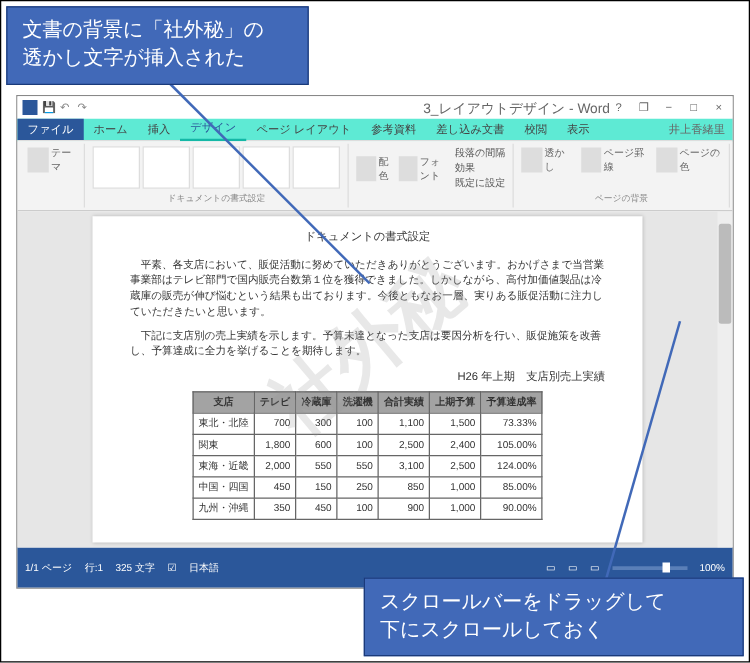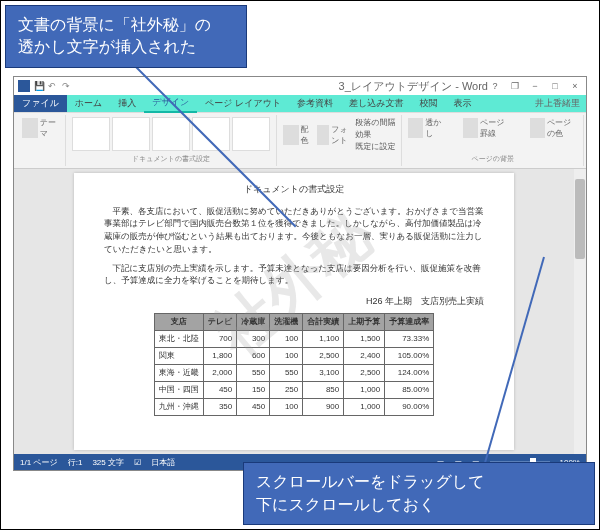--- a/index.html
+++ b/index.html
@@ -1,20 +1,20 @@
 <!DOCTYPE html>
 <html><head>
 <meta charset="utf-8">
 <style>
 * { margin: 0; padding: 0; box-sizing: border-box; }
 body { width: 600px; height: 530px; font-family: "Meiryo", sans-serif; background: #fff; border: 1px solid #000; position: relative; overflow: hidden; }
 
 .callout { background: #4169b8; color: #fff; padding: 8px 12px; font-size: 16px; border: 1px solid #1a3a7a; position: absolute; z-index: 100; line-height: 1.4; }
 .callout-top { top: 4px; left: 4px; width: 242px; }
-.callout-bottom { bottom: 4px; right: 4px; width: 352px; }
+.callout-bottom { bottom: 4px; right: 4px; width: 304px; }
 .callout-line { position: absolute; background: #4169b8; height: 2px; z-index: 90; transform-origin: left center; }
 .line1 { top: 55px; left: 125px; width: 240px; transform: rotate(45deg); }
 .line2 { top: 255px; left: 543px; width: 225px; transform: rotate(106deg); }
 
 .word-app { position: absolute; top: 75px; left: 12px; right: 12px; height: 395px; border: 1px solid #888; background: #fff; display: flex; flex-direction: column; font-size: 9px; }
 
 .title-bar { background: #fff; height: 18px; display: flex; align-items: center; padding: 0 4px; color: #666; }
 .title-bar .icon { width: 12px; height: 12px; background: #2b579a; margin-right: 4px; }
 .title-bar .qat { display: flex; gap: 4px; }
 .title-bar .qat span { width: 10px; height: 10px; color: #888; }
@@ -44,21 +44,21 @@
 .page p { text-indent: 1em; margin-bottom: 6px; font-size: 8.5px; }
 .page .tbl-title { text-align: right; margin: 8px 0 4px; font-size: 9px; }
 .page table { border-collapse: collapse; margin: 0 auto; font-size: 8px; }
 .page th, .page td { border: 1px solid #666; padding: 2px 4px; text-align: right; }
 .page th { text-align: center; background: #a3a3a3; }
 .page td.name { text-align: left; }
 
 .scrollbar { width: 12px; background: #eee; position: relative; }
 .scroll-thumb { position: absolute; top: 10px; width: 10px; left: 1px; height: 80px; background: #bbb; border-radius: 2px; }
 
-.status-bar { background: #2b579a; color: #fff; height: 16px; display: flex; align-items: center; padding: 0 6px; font-size: 8px; gap: 10px; }
+.status-bar { background: #2b579a; color: #fff; height: 16px; display: flex; align-items: center; padding: 16px 6px; font-size: 8px; gap: 10px; }
 .status-bar .spacer { flex: 1; }
 .status-bar .zoom-slider { width: 60px; height: 3px; background: #5a7fb8; position: relative; }
 .status-bar .zoom-slider::after { content: ""; position: absolute; width: 6px; height: 8px; background: #fff; top: -3px; left: 40px; }
 </style>
 </head>
 <body>
 
 <div class="callout callout-top">
   <span>文書の背景に「社外秘」の<br>透かし文字が挿入された</span>
 </div>
@@ -124,21 +124,21 @@
             <span>フォント</span>
           </div>
         <div style="display:flex;flex-direction:column;gap:1px">
           <div class="small-btn">段落の間隔</div>
           <div class="small-btn">効果</div>
           <div class="small-btn">既定に設定</div>
         </div>
       </div>
     </div>
     <div class="ribbon-group">
-      <div style="display:flex;gap:20px">
+      <div style="display:flex;gap:9px">
         <div class="big-btn">
             <div class="ico"></div>
             <span>透かし</span>
           </div>
         <div class="big-btn">
             <div class="ico"></div>
             <span>ページ罫線</span>
           </div>
         <div class="big-btn">
             <div class="ico"></div>

